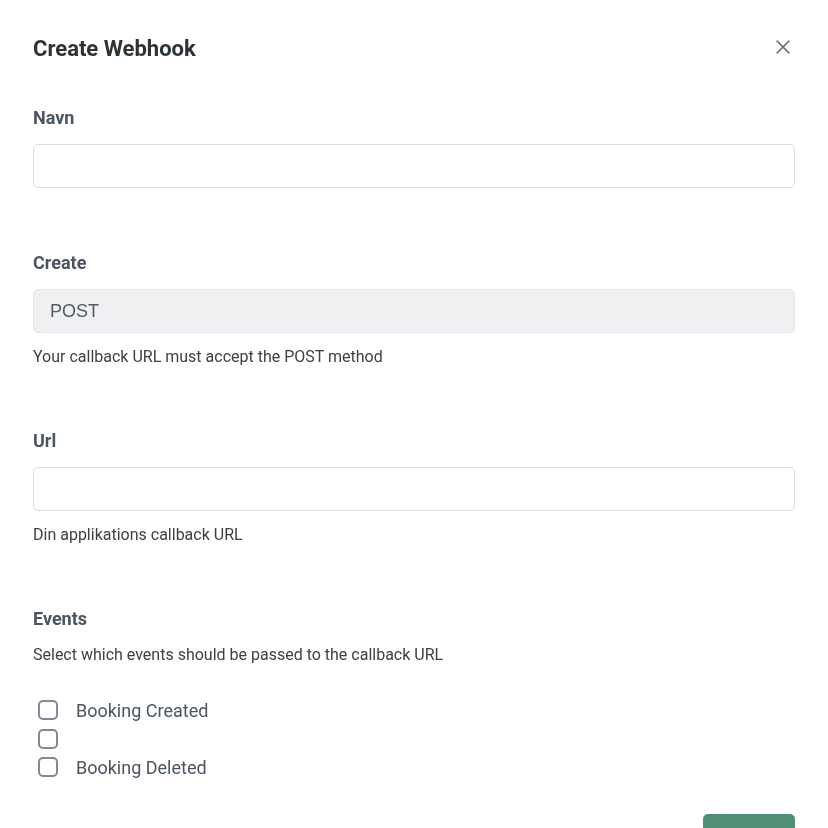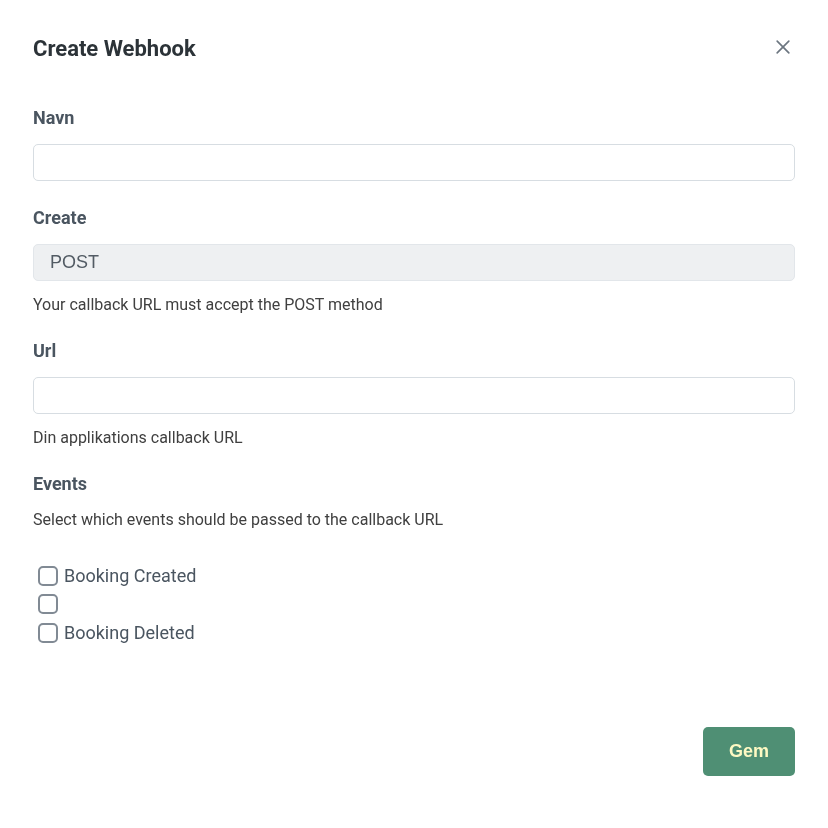--- a/index.html
+++ b/index.html
@@ -43,35 +43,35 @@
       height: 24px;
       display: flex;
       align-items: center;
       justify-content: center;
     }
     .close-btn svg {
       width: 20px;
       height: 20px;
     }
     .form-group {
-      margin-bottom: 26px;
+      margin-bottom: 64px;
     }
     .form-group.tight {
       margin-bottom: 28px;
     }
     .form-label {
       display: block;
       font-size: 18px;
       font-weight: 700;
       color: #4a5560;
       margin-bottom: 16px;
     }
     .form-input {
       width: 100%;
-      height: 37px;
+      height: 44px;
       border: 1px solid #d7dde2;
       border-radius: 5px;
       padding: 0 16px;
       font-size: 18px;
       color: #4a5560;
       background: #ffffff;
     }
     .form-input[readonly] {
       background: #eef0f2;
       border-color: #e2e6ea;
@@ -82,22 +82,22 @@
       font-size: 16px;
       color: #404040;
       margin-top: 14px;
       font-weight: 400;
     }
     .events-list {
       margin-top: 36px;
     }
     .event-item {
       display: flex;
-      align-items: center;
-      gap: 6px;
+      align-items: flex-start;
+      gap: 18px;
       margin-bottom: 8px;
       padding-left: 5px;
     }
     .checkbox {
       width: 20px;
       height: 20px;
       border: 2px solid #818a94;
       border-radius: 5px;
       background: #ffffff;
       appearance: none;

